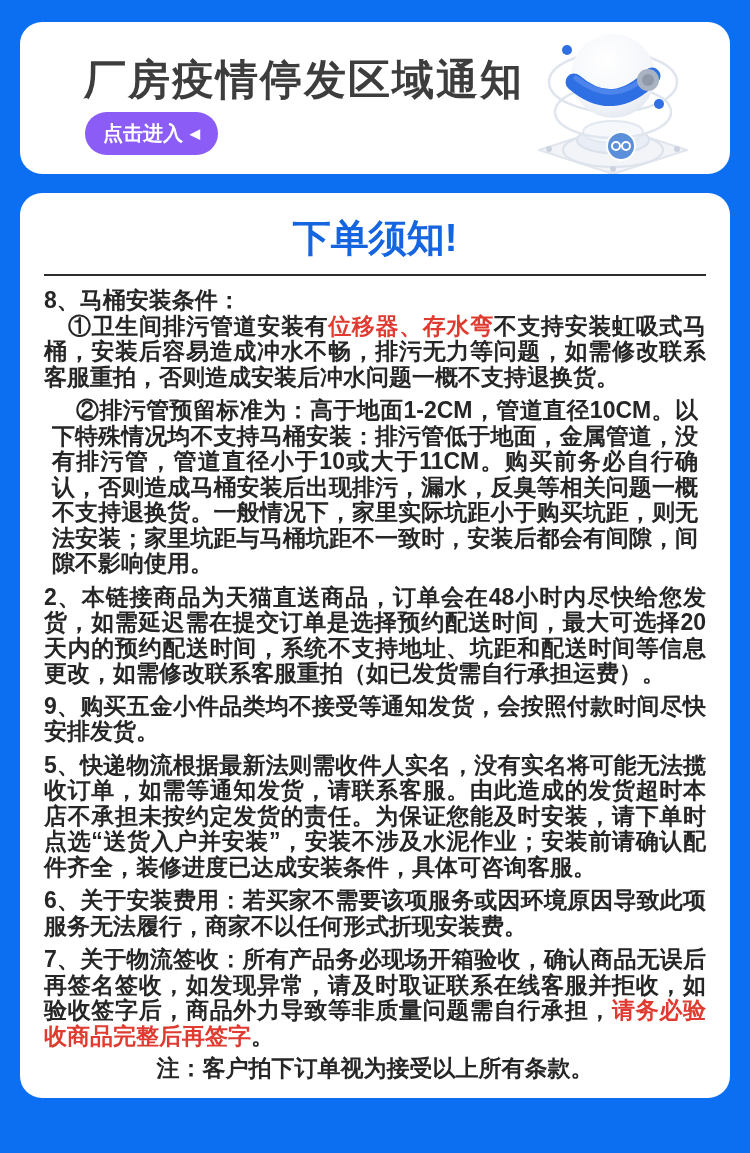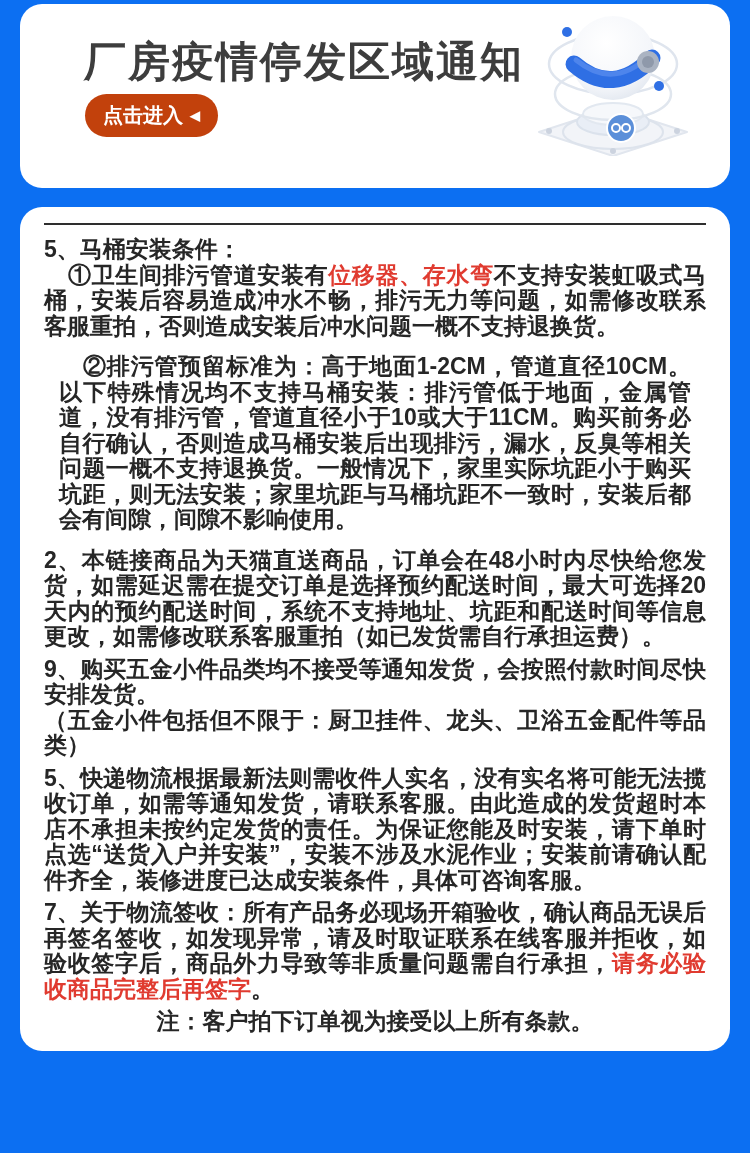--- a/index.html
+++ b/index.html
@@ -5,42 +5,42 @@
   html,body{margin:0;padding:0;}
   body{
     width:750px;min-height:1153px;
     background:#0c6ff2;
     font-family:"Liberation Sans",sans-serif;
     color:#262626;
   }
   .card{background:#ffffff;border-radius:22px;margin:0 20px;position:relative;box-sizing:border-box;}
 
   
-  .banner{height:184px;margin-top:4px;overflow:hidden;}
+  .banner{height:152px;margin-top:22px;overflow:hidden;}
   .banner-title{
     position:absolute;left:64px;top:30px;
     font-size:42px;font-weight:800;color:#3d3d3d;letter-spacing:2px;white-space:nowrap;
   }
   .cta{
     position:absolute;left:65px;top:90px;
     display:inline-flex;align-items:center;gap:7px;
-    background:#c2410c;color:#fff;border:none;cursor:pointer;
+    background:#8b5cf6;color:#fff;border:none;cursor:pointer;
     font-size:20px;font-weight:700;font-family:inherit;
     padding:8px 18px;border-radius:999px;
   }
   .cta-arrow{font-size:13px;line-height:1;}
   .illus{position:absolute;right:24px;top:2px;}
 
   
   .main{margin-top:19px;padding:16px 24px 16px;}
   .main-title{text-align:center;font-size:38px;font-weight:800;color:#1565e0;margin:4px 0 10px;}
   .divider{border:none;border-top:2px solid #2e2e2e;margin:0 0 12px;}
-  .para{font-size:23px;line-height:25.5px;font-weight:600;text-align:justify;margin:0 0 7px;color:#262626;}
+  .para{font-size:23px;line-height:25.5px;font-weight:600;text-align:justify;margin:8px 0 7px;color:#262626;}
   .para.tight{margin:0;}
-  .sub{text-indent:24px;margin:15px;}
+  .sub{text-indent:24px;margin:8px;}
   .red{color:#e03b30;font-family:Liberation Serif, serif;}
   .note{text-align:center;margin:4px 0 0;text-indent:0;}
 </style>
 </head>
 <body>
 
 <div class="card banner">
   <div class="banner-title">厂房疫情停发区域通知</div>
   <button class="cta">
     <span>点击进入</span>
@@ -80,31 +80,32 @@
       <circle cx="138" cy="80" r="5" fill="#2f6fe4"></circle>
 
       <circle cx="100" cy="122" r="14" fill="#5b8fd9" stroke="#ffffff" stroke-width="2"></circle>
       <circle cx="95" cy="122" r="4" fill="none" stroke="#ffffff" stroke-width="2"></circle>
       <circle cx="105" cy="122" r="4" fill="none" stroke="#ffffff" stroke-width="2"></circle>
     </svg>
   </div>
 </div>
 
 <div class="card main">
+  <div class="main-title">下单须知!</div>
   <hr class="divider">
 
-  <p class="para tight">5、马桶安装条件：</p>
+  <p class="para tight">8、马桶安装条件：</p>
   <p class="para tight sub"><span>①卫生间排污管道安装有</span><span class="red">位移器、存水弯</span><span>不支持安装虹吸式马桶，安装后容易造成冲水不畅，排污无力等问题，如需修改联系客服重拍，否则造成安装后冲水问题一概不支持退换货。</span></p>
   <p class="para sub">②排污管预留标准为：高于地面1-2CM，管道直径10CM。以下特殊情况均不支持马桶安装：排污管低于地面，金属管道，没有排污管，管道直径小于10或大于11CM。购买前务必自行确认，否则造成马桶安装后出现排污，漏水，反臭等相关问题一概不支持退换货。一般情况下，家里实际坑距小于购买坑距，则无法安装；家里坑距与马桶坑距不一致时，安装后都会有间隙，间隙不影响使用。</p>
 
   <p class="para">2、本链接商品为天猫直送商品，订单会在48小时内尽快给您发货，如需延迟需在提交订单是选择预约配送时间，最大可选择20天内的预约配送时间，系统不支持地址、坑距和配送时间等信息更改，如需修改联系客服重拍（如已发货需自行承担运费）。</p>
 
   <p class="para tight">9、购买五金小件品类均不接受等通知发货，会按照付款时间尽快安排发货。</p>
-  <p class="para">（五金小件包括但不限于：厨卫挂件、龙头、卫浴五金配件等品类）</p>
 
 
   <p class="para">5、快递物流根据最新法则需收件人实名，没有实名将可能无法揽收订单，如需等通知发货，请联系客服。由此造成的发货超时本店不承担未按约定发货的责任。为保证您能及时安装，请下单时点选“送货入户并安装”，安装不涉及水泥作业；安装前请确认配件齐全，装修进度已达成安装条件，具体可咨询客服。</p>
 
+  <p class="para">6、关于安装费用：若买家不需要该项服务或因环境原因导致此项服务无法履行，商家不以任何形式折现安装费。</p>
 
   <p class="para"><span>7、关于物流签收：所有产品务必现场开箱验收，确认商品无误后再签名签收，如发现异常，请及时取证联系在线客服并拒收，如验收签字后，商品外力导致等非质量问题需自行承担，</span><span class="red">请务必验收商品完整后再签字</span><span>。</span></p>
 
   <p class="para note">注：客户拍下订单视为接受以上所有条款。</p>
 </div>
 
 </body></html>

